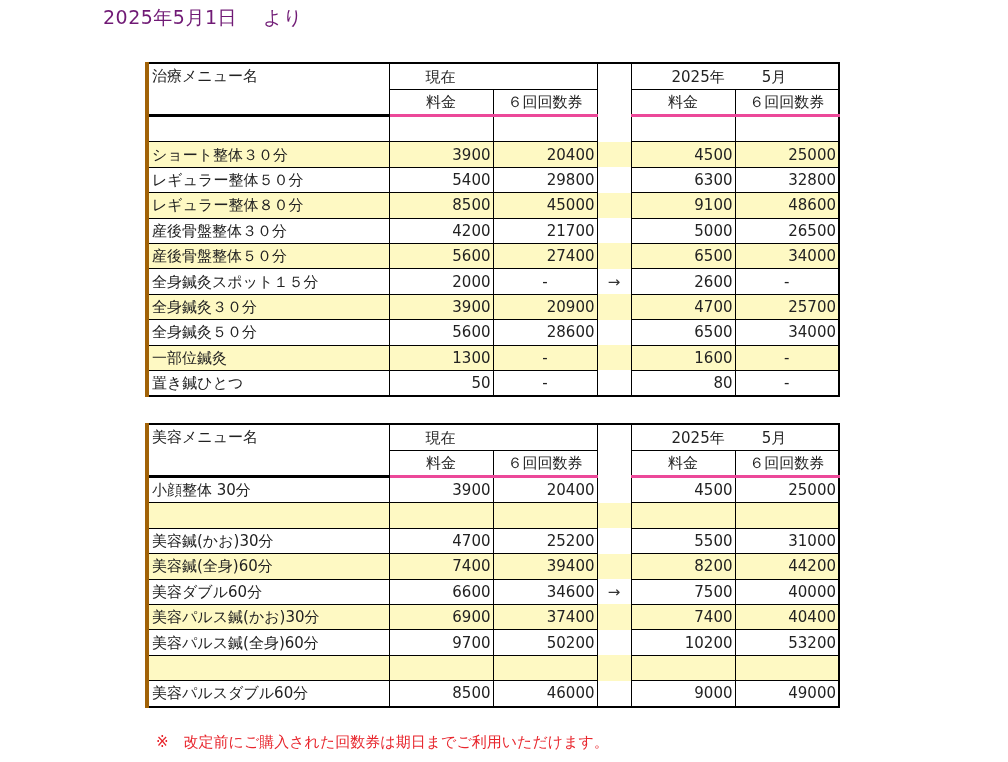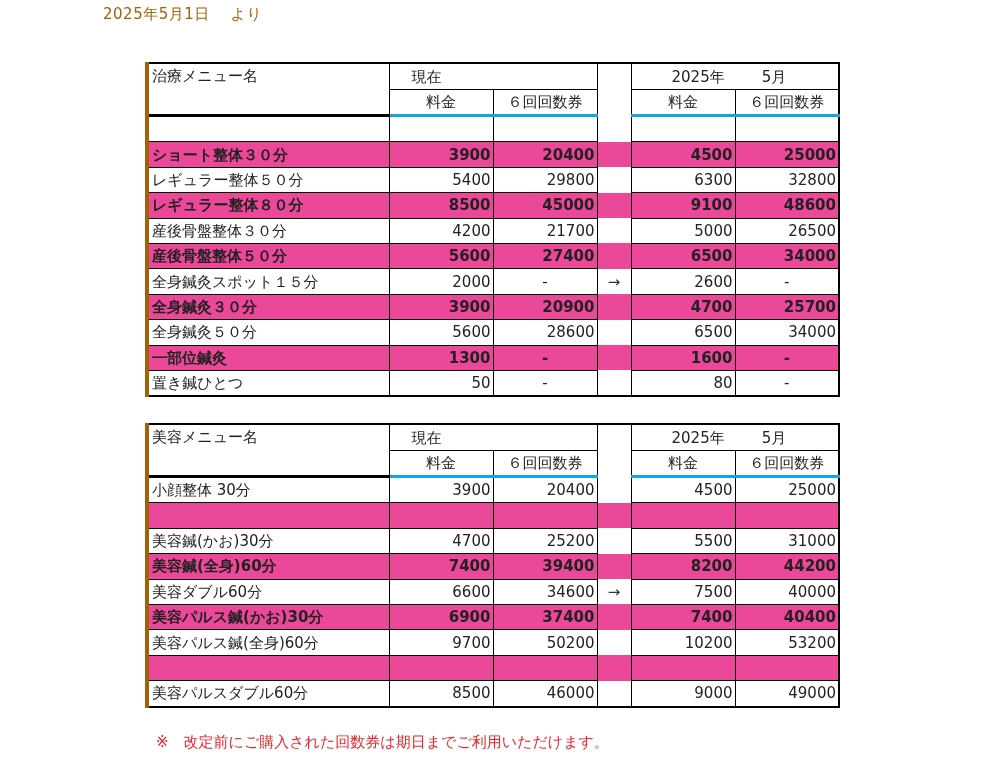--- a/index.html
+++ b/index.html
@@ -1,44 +1,44 @@
 <!DOCTYPE html>
 <html><head>
 <meta charset="utf-8">
 <style>
   html, body { margin: 0; padding: 0; background: #ffffff; }
   body { width: 1008px; height: 762px; position: relative; overflow: hidden;
          font-family: "DejaVu Sans", "Liberation Sans", sans-serif; color: #222; }
-  .effective-date { position: absolute; left: 103px; top: 5px; font-size: 15px; color: #a16207; letter-spacing: 0.5px; white-space: pre; }
+  .effective-date { position: absolute; left: 103px; top: 5px; font-size: 19px; color: #701a75; letter-spacing: 0.5px; white-space: pre; }
   .note { position: absolute; left: 156px; top: 733px; font-size: 15px; color: #e8262d; white-space: pre; }
 
   .price-table { position: absolute; left: 145px; border-collapse: collapse; table-layout: fixed; font-size: 15px; }
   .price-table td { padding: 0 3px; height: 24.4px; line-height: 24px; white-space: nowrap; overflow: hidden;
                     border: 1.5px solid #000; }
   .price-table col.c-name { width: 242px; }
   .price-table col.c-p { width: 104px; }
   .price-table col.c-arrow { width: 34px; }
 
   .price-table tr.hdr1 td { height: 25px; }
   .price-table tr.hdr2 td { height: 24px; }
-  .price-table tr.hdr2 td { border-bottom: 3px solid #0ea5e9; }
+  .price-table tr.hdr2 td { border-bottom: 3px solid #ec4899; }
   .price-table tr.hdr1 td.name-hdr { border-bottom: 3px solid #000; vertical-align: top; }
   .price-table .top-thick td { border-top: 2.5px solid #000; }
   .price-table .hdr1 td.new-left { border-right: none; text-align: left; padding-left: 40px; }
   .price-table .hdr1 td.new-right { border-left: none; text-align: center; padding-right: 28px; }
   .price-table .hdr2 td.sub { text-align: center; }
-  .price-table .hdr1 td.curr-hdr { text-align: left; padding-left: 22px; border-bottom: 1px solid #000; }
+  .price-table .hdr1 td.curr-hdr { text-align: left; padding-left: 36px; border-bottom: 1px solid #000; }
 
   .price-table td.arrow { border-top: none; border-bottom: none; text-align: center; font-size: 15px; color: #333; }
   .price-table tr:last-child td.arrow { border-bottom: 2px solid #000; }
   .price-table .hdr1 td.arrow, .price-table .hdr2 td.arrow { border-top: 2.5px solid #000; }
 
   .price-table td.num { text-align: right; padding-right: 2px; }
   .price-table td.dash { text-align: center; }
-  .price-table tr.shade td { background: #ec4899; font-weight: bold; }
+  .price-table tr.shade td { background: #fef9c3; }
   .price-table td.name { text-align: left; }
   .price-table td.outer-l { border-left: 4px solid #a16207; }
   .price-table td.outer-r { border-right: 2px solid #000; }
   .price-table tr.last td { border-bottom: 2px solid #000; margin-left: 23px; }
 
   #t1 { top: 62px; }
   #t2 { top: 423px; }
 </style>
 </head>
 <body>

